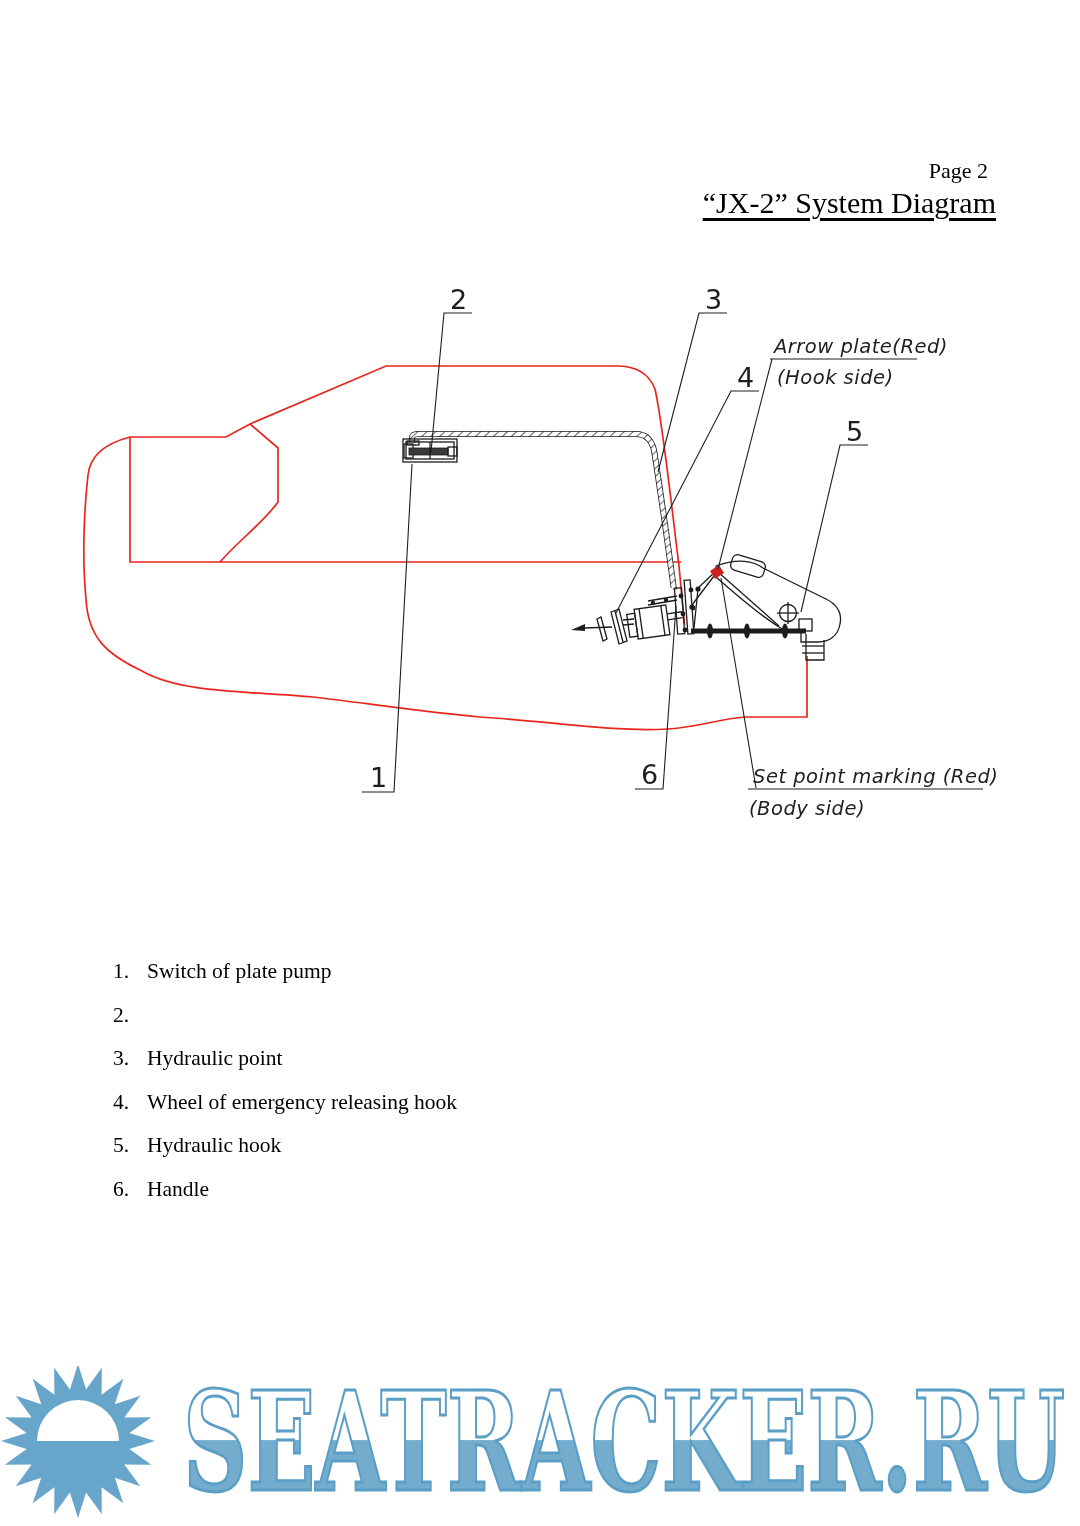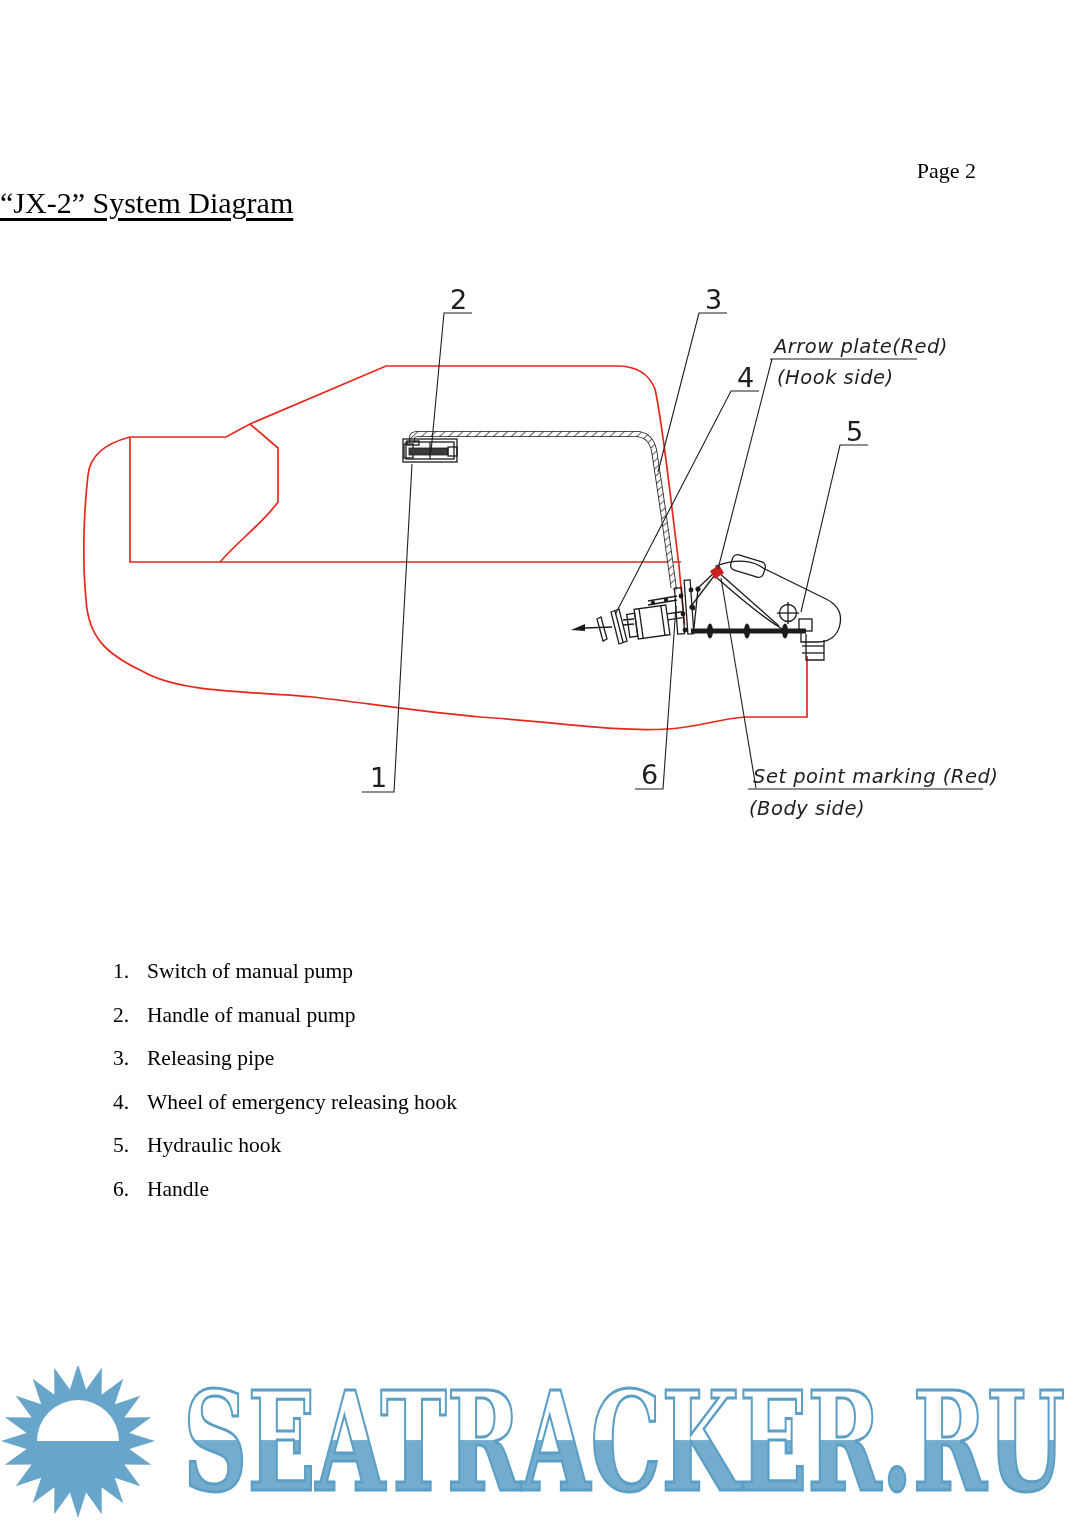--- a/index.html
+++ b/index.html
@@ -6,26 +6,26 @@
   .page{
     position:relative;
     width:1080px;height:1526px;
     margin:0 auto;
     background:#ffffff;
     overflow:hidden;
     font-family:"Liberation Serif", serif;
     color:#000;
   }
   .page-num{
-    position:absolute; top:158px; right:104px;
+    position:absolute; top:158px; right:92px;
     font-size:22px;
   }
   .title-wrap{
     position:absolute; top:186px; left:0; width:996px;
-    text-align:left;
+    text-align:right;
   }
   .title-wrap .title{
     font-size:30px;
     text-decoration:underline;
     text-underline-offset:5px;
   }
   .diagram-svg{
     position:absolute; top:0; left:0;
   }
   .parts-list{
@@ -199,29 +199,28 @@
 
       <text class="cad-note" x="753" y="783">Set point marking (Red)</text>
       <line class="ldr" x1="748" y1="789" x2="983" y2="789"></line>
       <text class="cad-note" x="749" y="815">(Body side)</text>
     </g>
   </svg>
 
   <div class="parts-list">
     <div class="part-row">
       <span class="part-num">1.</span>
-      <span class="part-label">Switch of manual pump</span>
+      <span class="part-label">Switch of plate pump</span>
     </div>
     <div class="part-row">
       <span class="part-num">2.</span>
-      <span class="part-label">Handle of manual pump</span>
     </div>
     <div class="part-row">
       <span class="part-num">3.</span>
-      <span class="part-label">Releasing pipe</span>
+      <span class="part-label">Hydraulic point</span>
     </div>
     <div class="part-row">
       <span class="part-num">4.</span>
       <span class="part-label">Wheel of emergency releasing hook</span>
     </div>
     <div class="part-row">
       <span class="part-num">5.</span>
       <span class="part-label">Hydraulic hook</span>
     </div>
     <div class="part-row">

